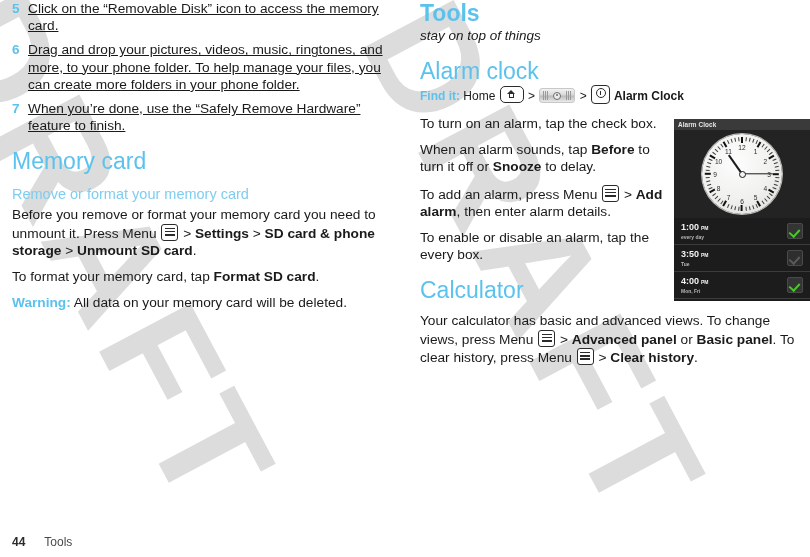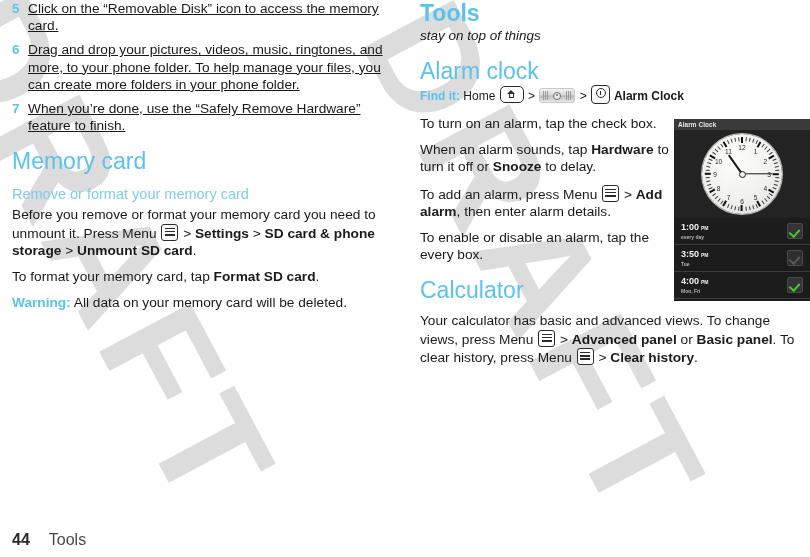--- a/index.html
+++ b/index.html
@@ -184,21 +184,21 @@
     background:#2e2e2e;border:1px solid #4a4a4a;box-sizing:border-box;
   }
   .alarm-chk.on{background:#343434;}
   .alarm-chk:after{
     content:"";position:absolute;left:3.4px;top:3px;width:5px;height:8px;
     border:solid #5a5a5a;border-width:0 2.2px 2.2px 0;transform:rotate(42deg);
   }
   .alarm-chk.on:after{border-color:#4cc72c;}
 
   
-  .footer{position:absolute;left:12px;bottom:8px;z-index:4;font-size:16px;color:#4a4a4a;}
+  .footer{position:absolute;left:12px;bottom:8px;z-index:4;font-size:12px;color:#4a4a4a;}
   .footer .pg{font-weight:bold;color:#2b2b2b;margin-right:19px;}
 </style>
 </head>
 <body>
 
 <div class="page">
 
   <div class="wm wm-left">DRAFT</div>
   <div class="wm wm-right">DRAFT</div>
 
@@ -246,21 +246,21 @@
     <h1 class="sec">Alarm clock</h1>
 
     <p class="findit">
       <span class="blue-b">Find it:</span><span> Home </span><span class="ico ico-home"><u></u></span><span> &gt; </span><span class="ico ico-launcher"><span class="dots l"></span><span class="circ"></span><span class="dots r"></span></span><span> &gt; </span><span class="ico ico-alarmapp"><s></s></span><span class="b"> Alarm Clock</span>
     </p>
 
     <div style="width:252px;">
       <p class="body">To turn on an alarm, tap the check box.</p>
 
       <p class="body">
-        <span>When an alarm sounds, tap </span><span class="b">Hardware</span><span> to turn it off or </span><span class="b">Snooze</span><span> to delay.</span>
+        <span>When an alarm sounds, tap </span><span class="b">Before</span><span> to turn it off or </span><span class="b">Snooze</span><span> to delay.</span>
       </p>
 
       <p class="body">
         <span>To add an alarm, press Menu </span><span class="ico ico-menu"><i></i><i></i><i></i></span><span> &gt; </span><span class="b">Add alarm</span><span>, then enter alarm details.</span>
       </p>
 
       <p class="body">To enable or disable an alarm, tap the every box.</p>
     </div>
 
     <h1 class="sec">Calculator</h1>

